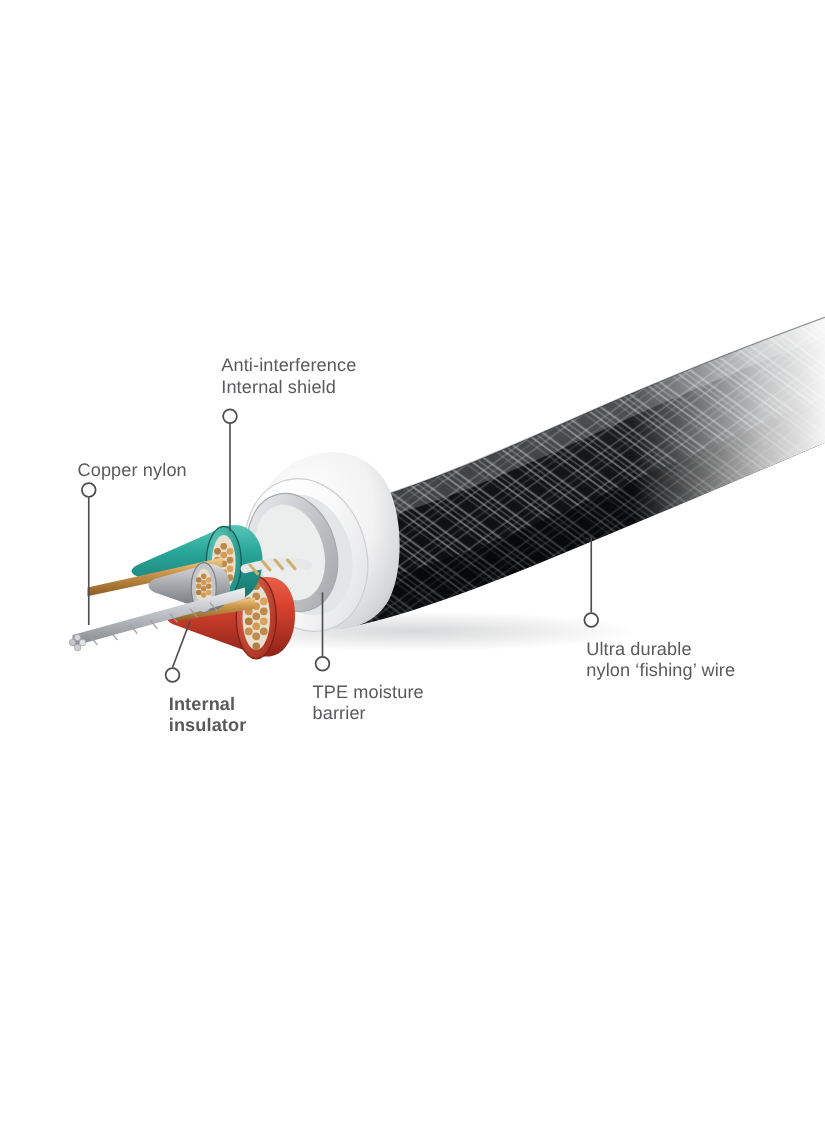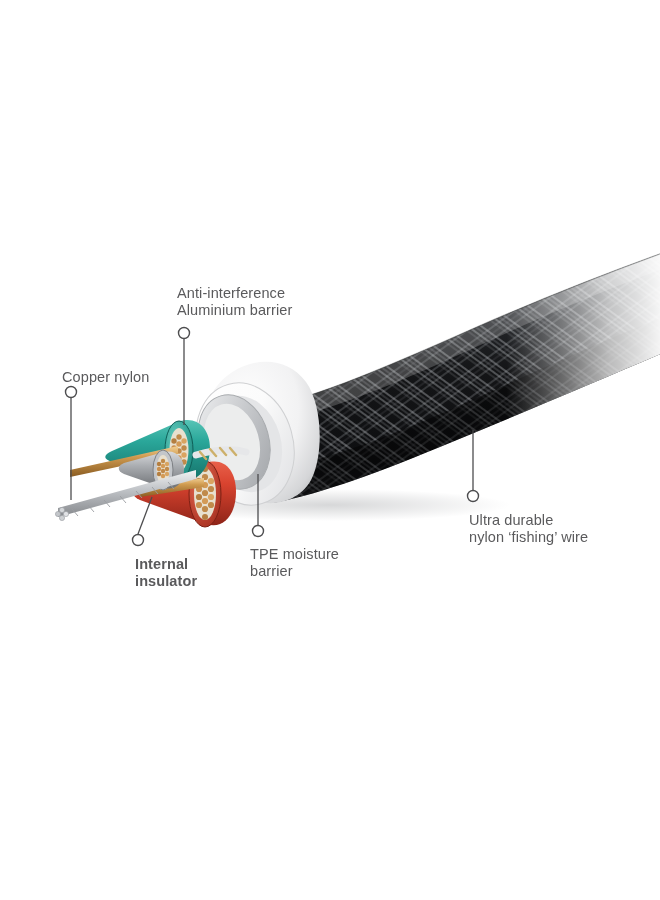--- a/index.html
+++ b/index.html
@@ -284,21 +284,21 @@
       <circle cx="184" cy="333" r="5.5"></circle>
       <circle cx="138" cy="540" r="5.5"></circle>
       <circle cx="258" cy="531" r="5.5"></circle>
       <circle cx="473" cy="496" r="5.5"></circle>
     </g>
   </svg>
 
   <div class="callout cl-copper">Copper nylon</div>
 
   <div class="callout cl-alu">Anti-interference
-Aluminium barrier</div>
+Internal shield</div>
 
   <div class="callout cl-insul">Internal
 insulator</div>
 
   <div class="callout cl-nylon">Ultra durable
 nylon ‘fishing’ wire</div>
 
   <div class="callout cl-tpe">TPE moisture
 barrier</div>
 

